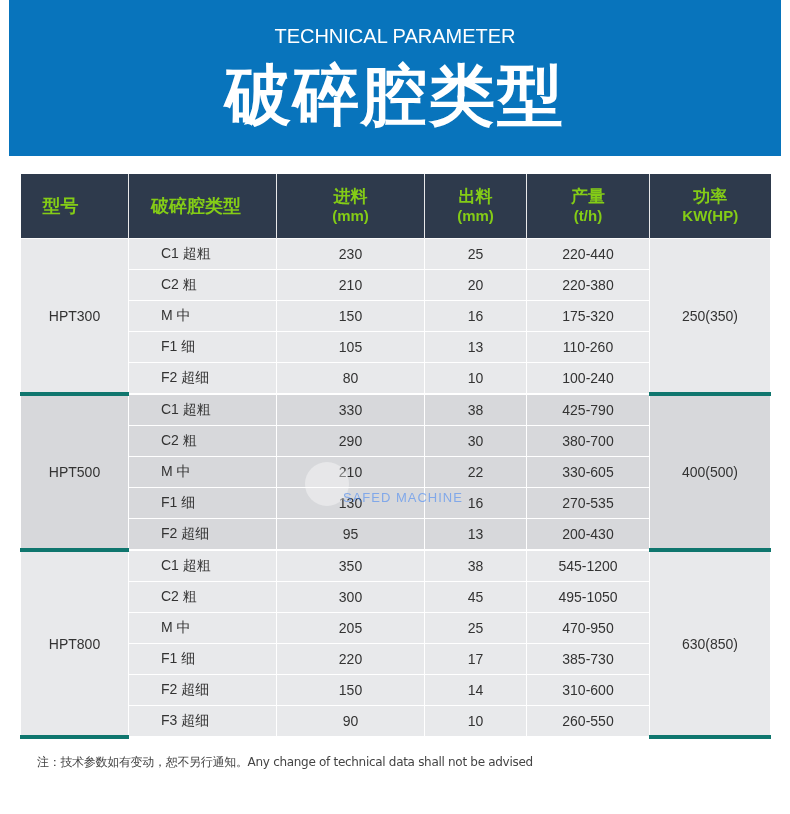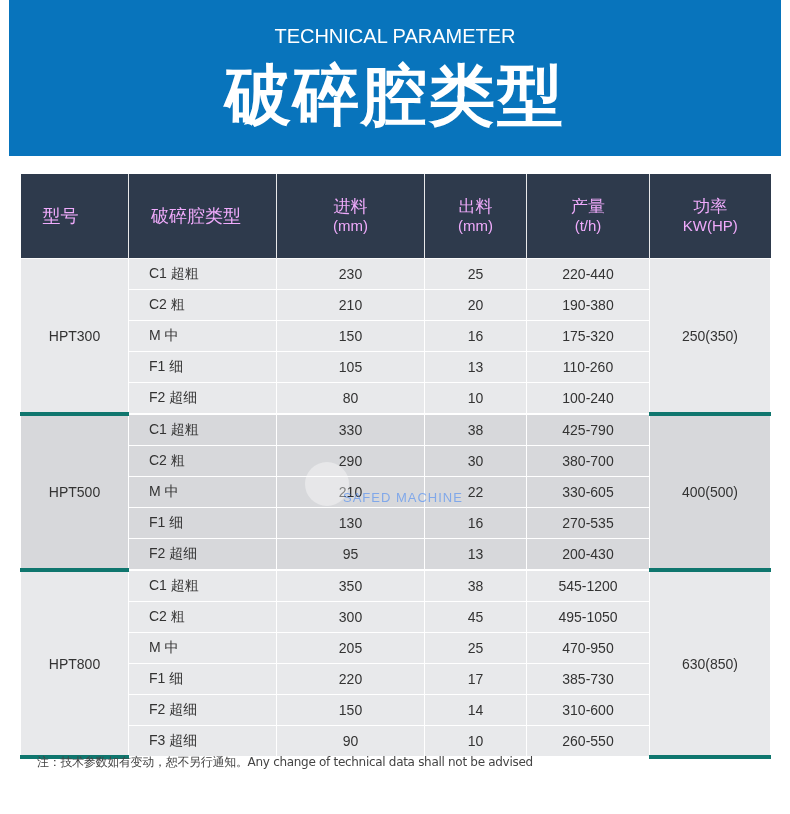--- a/index.html
+++ b/index.html
@@ -6,31 +6,31 @@
   body { width:790px; height:814px; position:relative; overflow:hidden;
          font-family:"Liberation Sans","DejaVu Sans",sans-serif; }
   .banner { position:absolute; left:9px; top:0; width:772px; height:156px;
             background:#0874bc; color:#ffffff; text-align:center; }
   .banner .en { position:absolute; left:0; right:0; top:25px; font-size:20px;
                 letter-spacing:0px; font-family:"Liberation Sans",sans-serif; }
   .banner .cn { position:absolute; left:0; right:0; top:58px; font-size:66px;
                 font-weight:bold; letter-spacing:2px; font-family:"DejaVu Sans",sans-serif; line-height:76px; }
   table.params { position:absolute; left:20px; top:174px; width:750px;
                  border-collapse:collapse; table-layout:fixed; }
-  table.params th { background:#2e3a4c; color:#f0abfc; font-weight:normal;
-                    height:84px; border-right:1px solid #e8e8ea; padding:0;
+  table.params th { background:#2e3a4c; color:#84cc16; font-weight:bold;
+                    height:64px; border-right:1px solid #e8e8ea; padding:0;
                     font-size:17px; line-height:19px; vertical-align:middle; }
   table.params th:last-child { border-right:none; }
   table.params th .sub { display:block; font-size:15px; }
   table.params th.left { text-align:left; padding-left:22px; font-size:18px; }
   table.params td { height:30px; padding:0; font-size:14px; color:#333;
                     text-align:center; border:1px solid #ffffff; border-top:1px solid #fafafa; }
   table.params tr.g1 td, table.params tr.g3 td { background:#e8e9eb; }
   table.params tr.g2 td { background:#d7d8db; }
-  table.params td.type { text-align:left; padding-left:20px; }
+  table.params td.type { text-align:left; padding-left:32px; }
   table.params td.model, table.params td.power { border-bottom:4px solid #0f766e; }
   tr.last td { border-bottom:2px solid #ffffff; }
   .watermark { position:absolute; left:305px; top:458px; width:200px; height:52px;
                pointer-events:none; opacity:0.55; }
   .watermark .logo { position:absolute; left:0; top:4px; width:44px; height:44px;
                      border-radius:50%; background:rgba(255,255,255,0.7); }
   .watermark .wm-cn { position:absolute; left:32px; top:4px; font-size:24px; color:#ffffff;
                       font-weight:bold; letter-spacing:1px; font-family:"DejaVu Serif",serif; }
   .watermark .wm-en { position:absolute; left:38px; top:32px; font-size:13px; color:#3b82f6;
                       letter-spacing:1px; font-family:"Liberation Sans",sans-serif; }
@@ -70,21 +70,21 @@
         <td class="type">C1 超粗</td>
         <td>230</td>
         <td>25</td>
         <td>220-440</td>
         <td class="power" rowspan="5">250(350)</td>
       </tr>
       <tr class="g1">
         <td class="type">C2 粗</td>
         <td>210</td>
         <td>20</td>
-        <td>190-380</td>
+        <td>220-380</td>
       </tr>
       <tr class="g1">
         <td class="type">M 中</td>
         <td>150</td>
         <td>16</td>
         <td>175-320</td>
       </tr>
       <tr class="g1">
         <td class="type">F1 细</td>
         <td>105</td>

